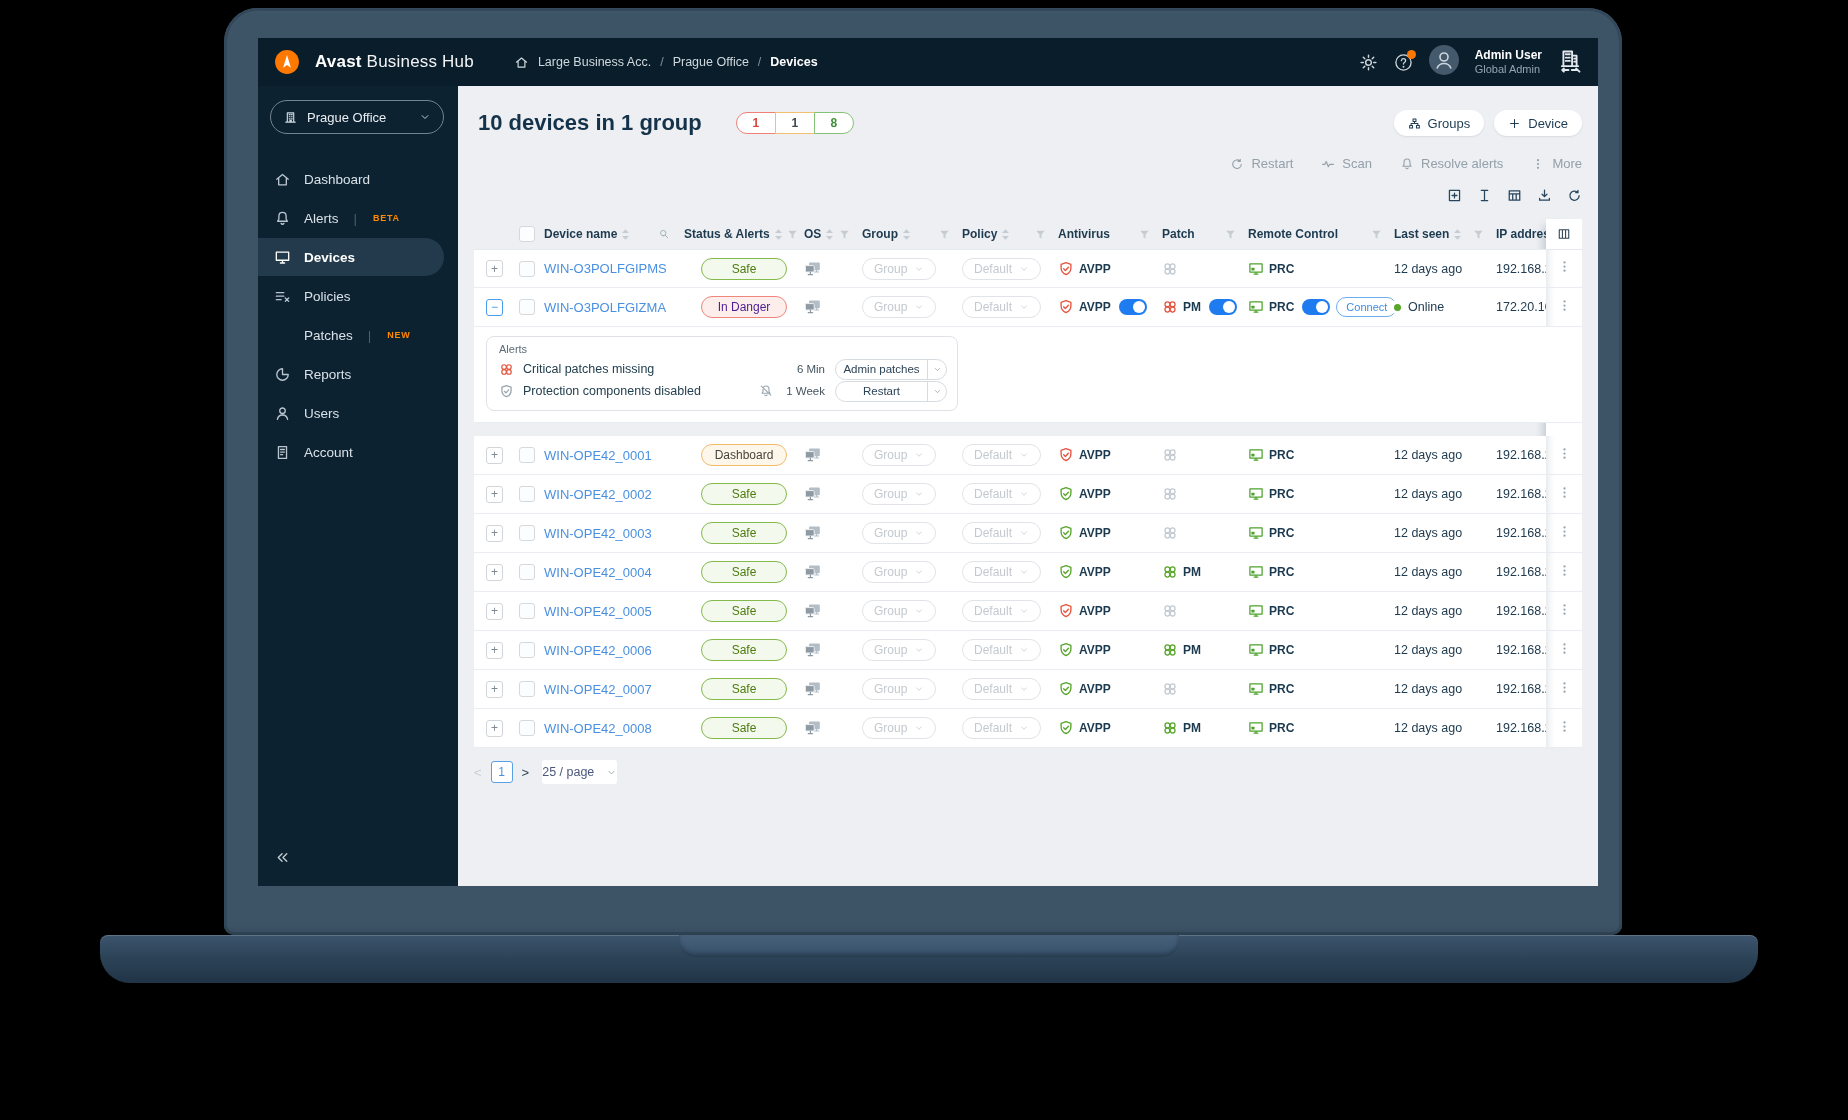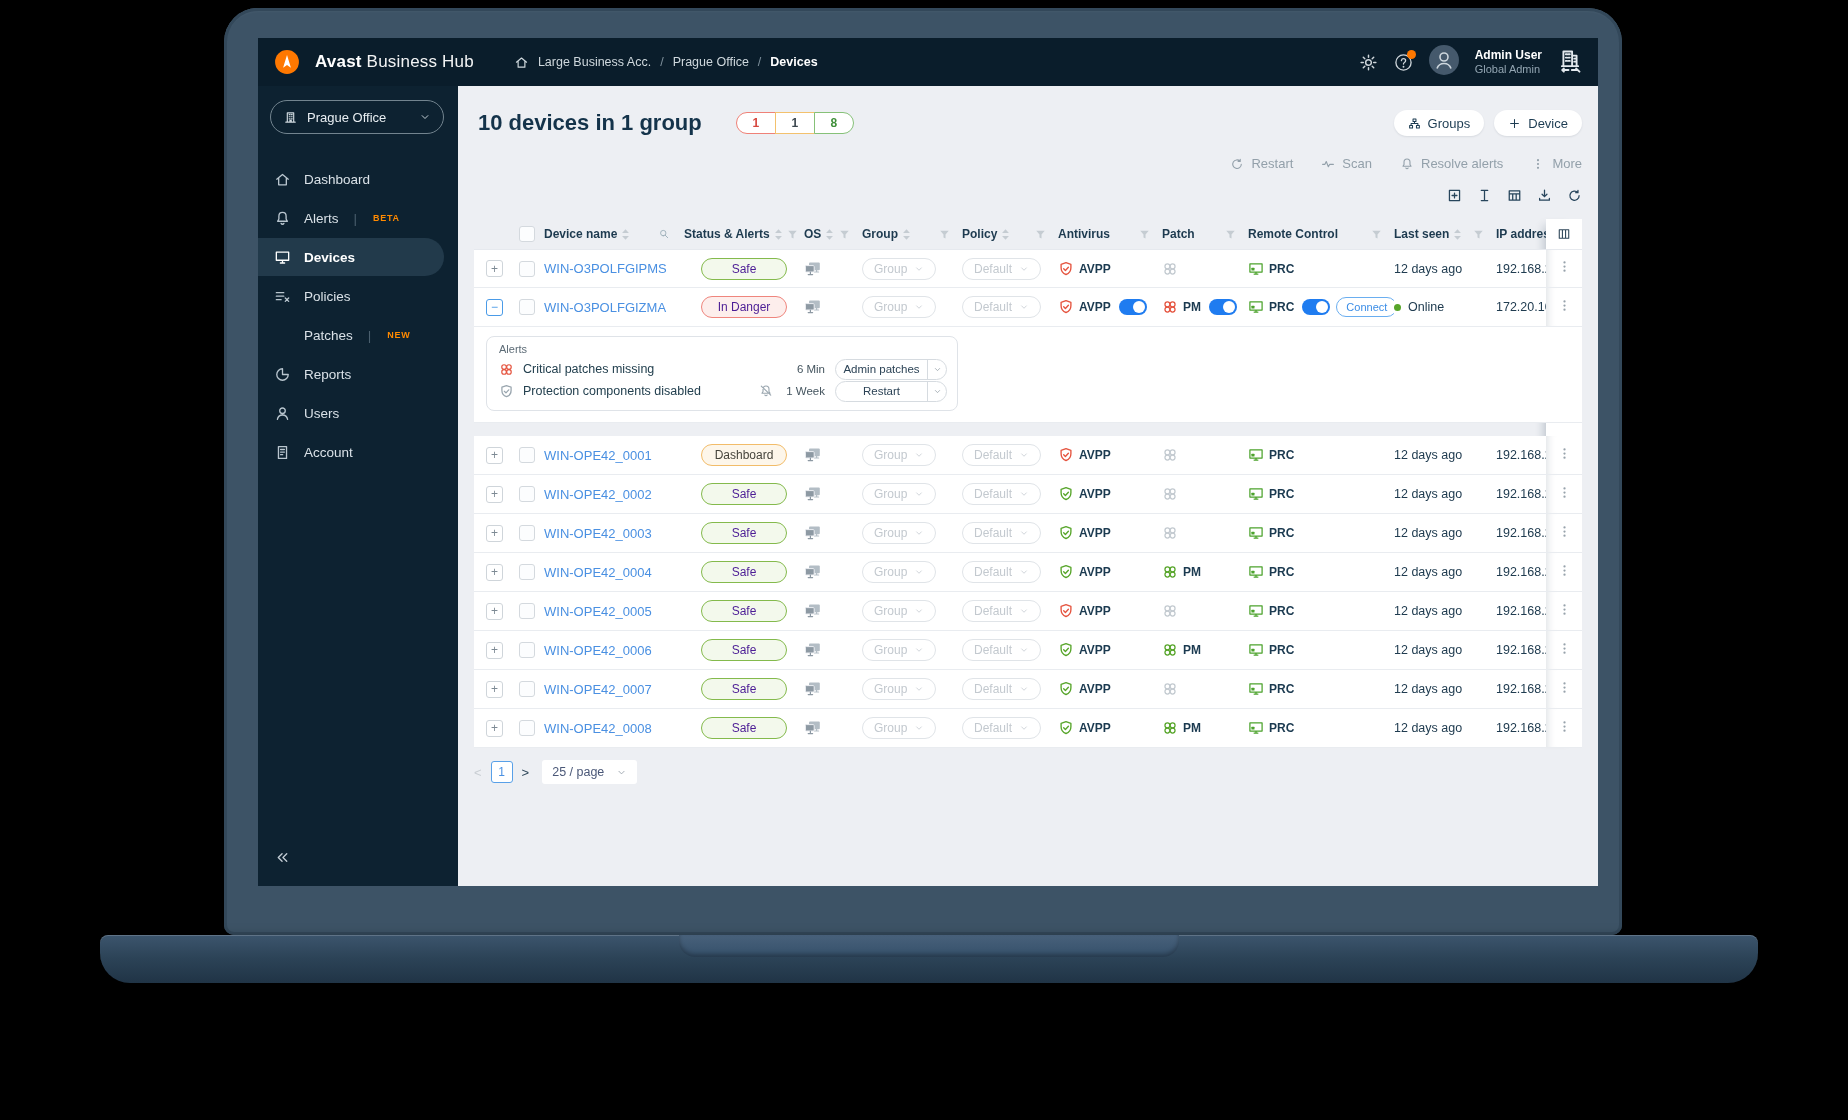--- a/index.html
+++ b/index.html
@@ -95,21 +95,21 @@
   .row:first-child{border-top:1px solid #e6e9ee}
   .gap{height:13px}
   .cell{display:flex;align-items:center;height:100%;overflow:hidden}
   .cell.ctr{justify-content:center}
   .cell.kebab{justify-content:center;background:#fff;box-shadow:inset 9px 0 8px -8px rgba(15,40,65,.16)}
   .expander{width:17px;height:17px;border:1px solid #cfd5da;border-radius:3px;background:#fff;color:#7d8a94;font-size:12px;line-height:14px;text-align:center;margin-left:12px;padding:0;font-family:inherit}
   .expander.open{border-color:#4a9be8;color:#4a9be8}
   .cb{width:16px;height:16px;border:1px solid #d4d9de;border-radius:3px;background:#fcfdfe;display:inline-block}
   .devlink{color:#4a90e2;font-size:13px;text-decoration:none}
   .pill{min-width:86px;height:22px;border-radius:11px;display:inline-flex;align-items:center;justify-content:center;font-size:12px;padding:0 10px}
-  .st-safe{border:1px solid #84ba4c;background:#f3f9ec;color:#4c1d95}
+  .st-safe{border:1px solid #84ba4c;background:#f3f9ec;color:#4d7c0f}
   .st-danger{border:1px solid #ef857d;background:#fdeeec;color:#4c1d95}
   .st-vuln{border:1px solid #f2bc69;background:#fdf6ea;color:#46443c}
   .osicon{width:18px;height:16px}
   .sel{height:22px;border:1px solid #e0e4e8;border-radius:11px;color:#c3c9cf;font-size:12px;display:inline-flex;align-items:center;gap:7px;padding:0 11px;background:#fff}
   .sel .chev{width:10px;height:10px}
   .feat-label{font-weight:bold;font-size:12px;color:#1b3a50;margin-left:5px}
   .toggle{width:28px;height:16px;border-radius:8px;background:#1f7cf0;position:relative;margin-left:8px;flex:none}
   .toggle::after{content:"";position:absolute;right:2px;top:2px;width:12px;height:12px;background:#fff;border-radius:50%}
   .connect{height:20px;border:1px solid #6aaef0;color:#3b8de6;border-radius:11px;font-size:11px;display:inline-flex;align-items:center;padding:0 9px;margin-left:6px;background:#fff;font-family:inherit}
   .dot{width:7px;height:7px;border-radius:50%;background:#57a52a;margin-right:7px;flex:none}
@@ -128,21 +128,21 @@
   .abtn{width:112px;height:21px;border:1px solid #d6dbe0;border-radius:11px;display:flex;align-items:center;background:#fff;padding:0;overflow:hidden;font-family:inherit}
   .abtn .lbl{flex:1;text-align:center;font-size:11.5px;color:#2c4356;white-space:nowrap}
   .abtn-caret{border-left:1px solid #d6dbe0;width:19px;height:100%;display:flex;align-items:center;justify-content:center;color:#8b97a0}
   .abtn-caret .ic{width:9px;height:9px}
 
   
   .pagination{display:flex;align-items:center;gap:9px;margin-top:12px;font-size:13px}
   .pg-prev{color:#c9ced3}
   .pg-cur{width:22px;height:22px;border:1px solid #58a0e8;color:#4a90e2;background:#fff;border-radius:3px;display:flex;align-items:center;justify-content:center;font-size:12px}
   .pg-next{color:#2f4759}
-  .pg-size{height:24px;background:#fff;border-radius:3px;display:flex;align-items:center;gap:12px;padding:0 10px;color:#4b5878;font-size:12.5px;margin-left:4px}
+  .pg-size{height:24px;background:#fff;border-radius:3px;display:flex;align-items:center;gap:12px;padding:0 0;color:#4b5878;font-size:12.5px;margin-left:4px}
   .pg-size .chev{width:11px;height:11px;color:#98a2ab}
 </style>
 </head>
 <body>
 
 <div class="stage">
   <div class="lid">
     <div class="screen">
 
       <header class="app-header">

